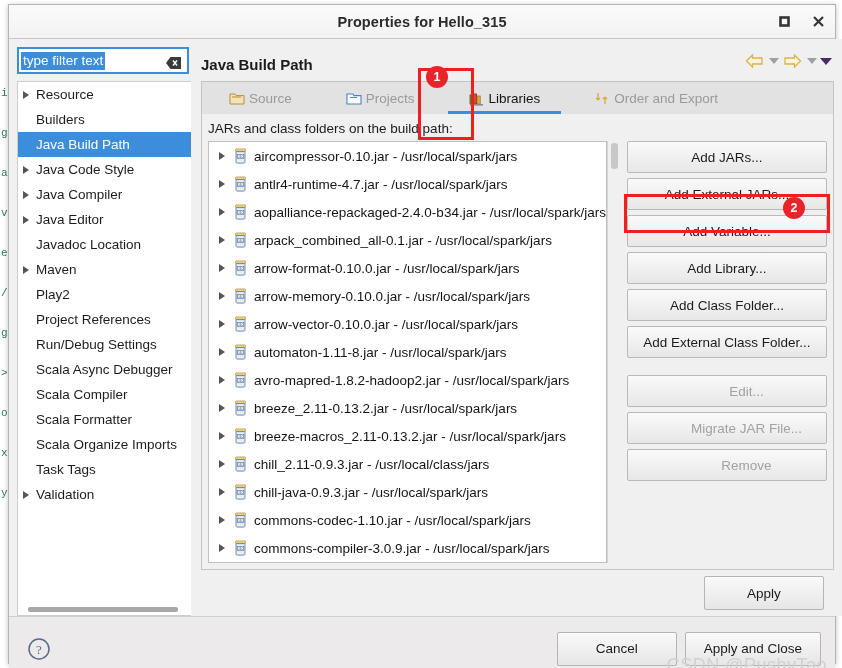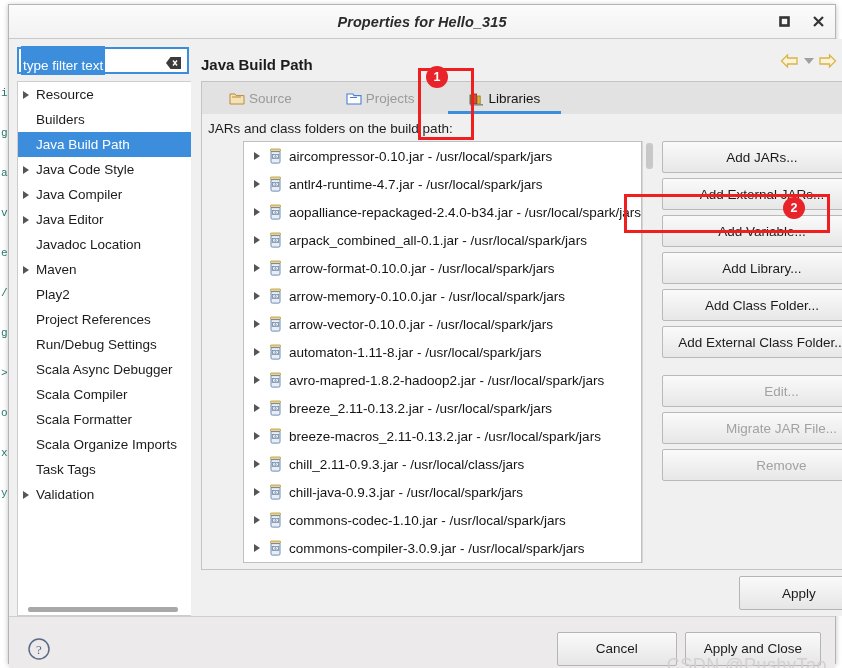--- a/index.html
+++ b/index.html
@@ -42,21 +42,20 @@
   #titlebar {
     height: 34px; min-height: 34px;
     background: linear-gradient(to bottom, #fbfbfb 0%, #f2f2f2 100%);
     border-bottom: 1px solid #c8c8c8;
     display: flex; align-items: center; position: relative;
   }
   #title-text {
     flex: 1; text-align: center;
     font-size: 14.5px; font-weight: bold; color: #2b2b2b;
     letter-spacing: 0.1px;
-    font-style: italic;
   }
   .win-btn {
     width: 34px; height: 34px; display: flex;
     align-items: center; justify-content: center;
     color: #353535; font-size: 13px;
   }
   .win-btn.maximize-glyph { font-size: 11px; }
   .win-btn.close-glyph { font-size: 15px; font-weight: bold; }
 
   
@@ -72,21 +71,21 @@
     background: #f0f0f0;
     padding: 8px 0 0 8px;
   }
   #filter-wrap {
     position: relative; height: 27px; width: 172px;
     border: 2px solid #3c8ddb; background: #ffffff;
     display: flex; align-items: center;
   }
   #filter-text {
     font-size: 13.5px; color: #ffffff; background: #3c8ddb;
-    padding: 12px 2px 2px 2px; margin-left: 2px;
+    padding: 1px 2px 2px 2px; margin-left: 2px;
     white-space: nowrap;
   }
   #filter-clear {
     position: absolute; right: 6px; top: 50%;
     transform: translateY(-50%);
     width: 15px; height: 12px;
   }
   #tree-box {
     margin-top: 7px; width: 174px; flex: 1;
     background: #ffffff; border: 1px solid #cdcdcd;
@@ -169,21 +168,21 @@
     background: #f0f0f0;
     border: 1px solid #c4c4c4; border-top: none;
     padding: 7px 6px 6px 6px;
   }
   #list-caption { font-size: 13.5px; color: #1c1c1c; margin-bottom: 5px; }
 
   #list-row { flex: 1; display: flex; min-height: 0; }
 
   #jar-list {
     flex: 1; background: #ffffff; border: 1px solid #c0c0c0;
-    overflow: hidden; position: relative; margin-left: 35px;
+    overflow: hidden; position: relative;
   }
   .jar-item {
     height: 28px; display: flex; align-items: center;
     font-size: 13.5px; color: #141414; white-space: nowrap;
     padding-left: 9px;
   }
   .jar-arrow {
     width: 14px; min-width: 14px; position: relative; height: 100%;
   }
   .jar-arrow::before {
@@ -442,20 +441,29 @@
             <span>
               <svg class="tab-ico" viewBox="0 0 16 15">
                 <rect x="1" y="4" width="3" height="9" fill="#4e9a4e" stroke="#2e6b2e" stroke-width="0.8"></rect>
                 <rect x="4.6" y="3" width="3" height="10" fill="#d24a3a" stroke="#8e2a20" stroke-width="0.8"></rect>
                 <rect x="8.2" y="5" width="3" height="8" fill="#e0b23a" stroke="#9a7a1c" stroke-width="0.8"></rect>
                 <rect x="1" y="13" width="13" height="1.6" fill="#8a8a8a"></rect>
               </svg>
             </span>
             <span>Libraries</span>
           </div>
+          <div class="tab">
+            <span>
+              <svg class="tab-ico" viewBox="0 0 16 15">
+                <path d="M4 2 v7 M4 9 l-2-2 M4 9 l2-2" stroke="#d9a83a" stroke-width="1.3" fill="none"></path>
+                <path d="M11 13 v-7 M11 6 l-2 2 M11 6 l2 2" stroke="#d9a83a" stroke-width="1.3" fill="none"></path>
+              </svg>
+            </span>
+            <span>Order and Export</span>
+          </div>
         </div>
 
       <div id="tab-content">
         <div id="list-caption">JARs and class folders on the build path:</div>
 
         <div id="list-row">
           <div id="jar-list">
             <div id="jar-items">
                 <div class="jar-item">
                   <span class="jar-arrow"></span>

